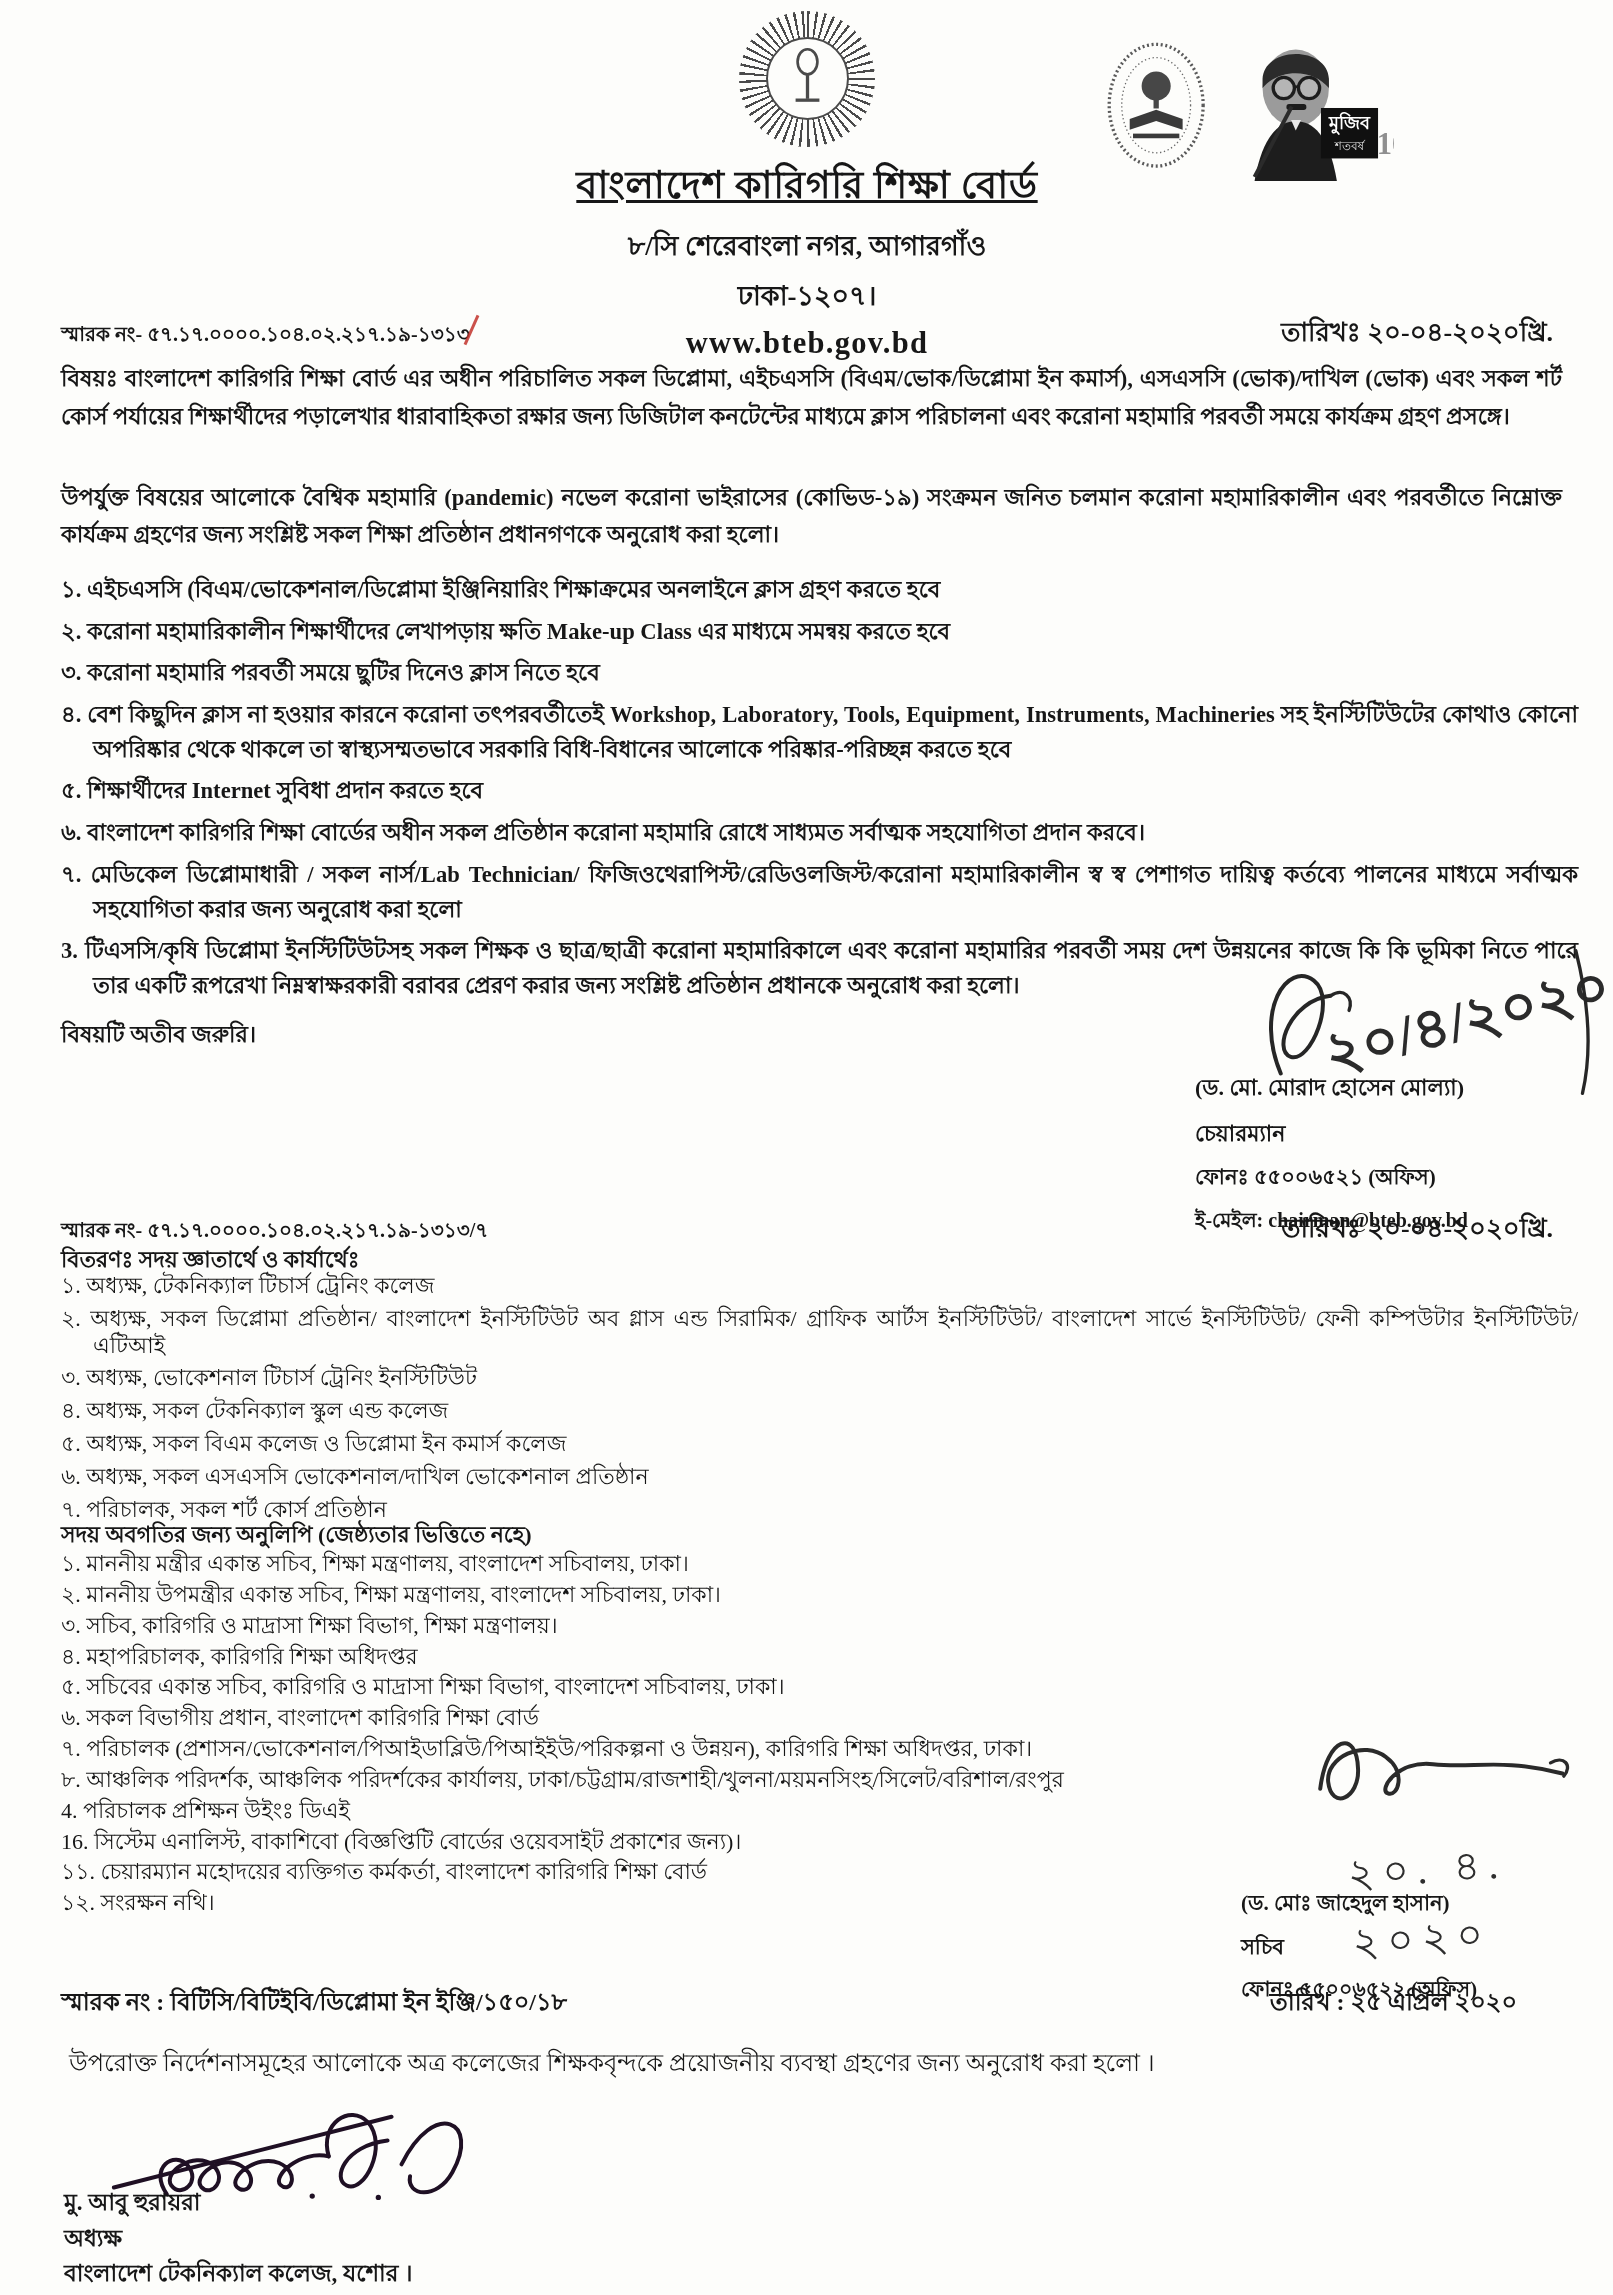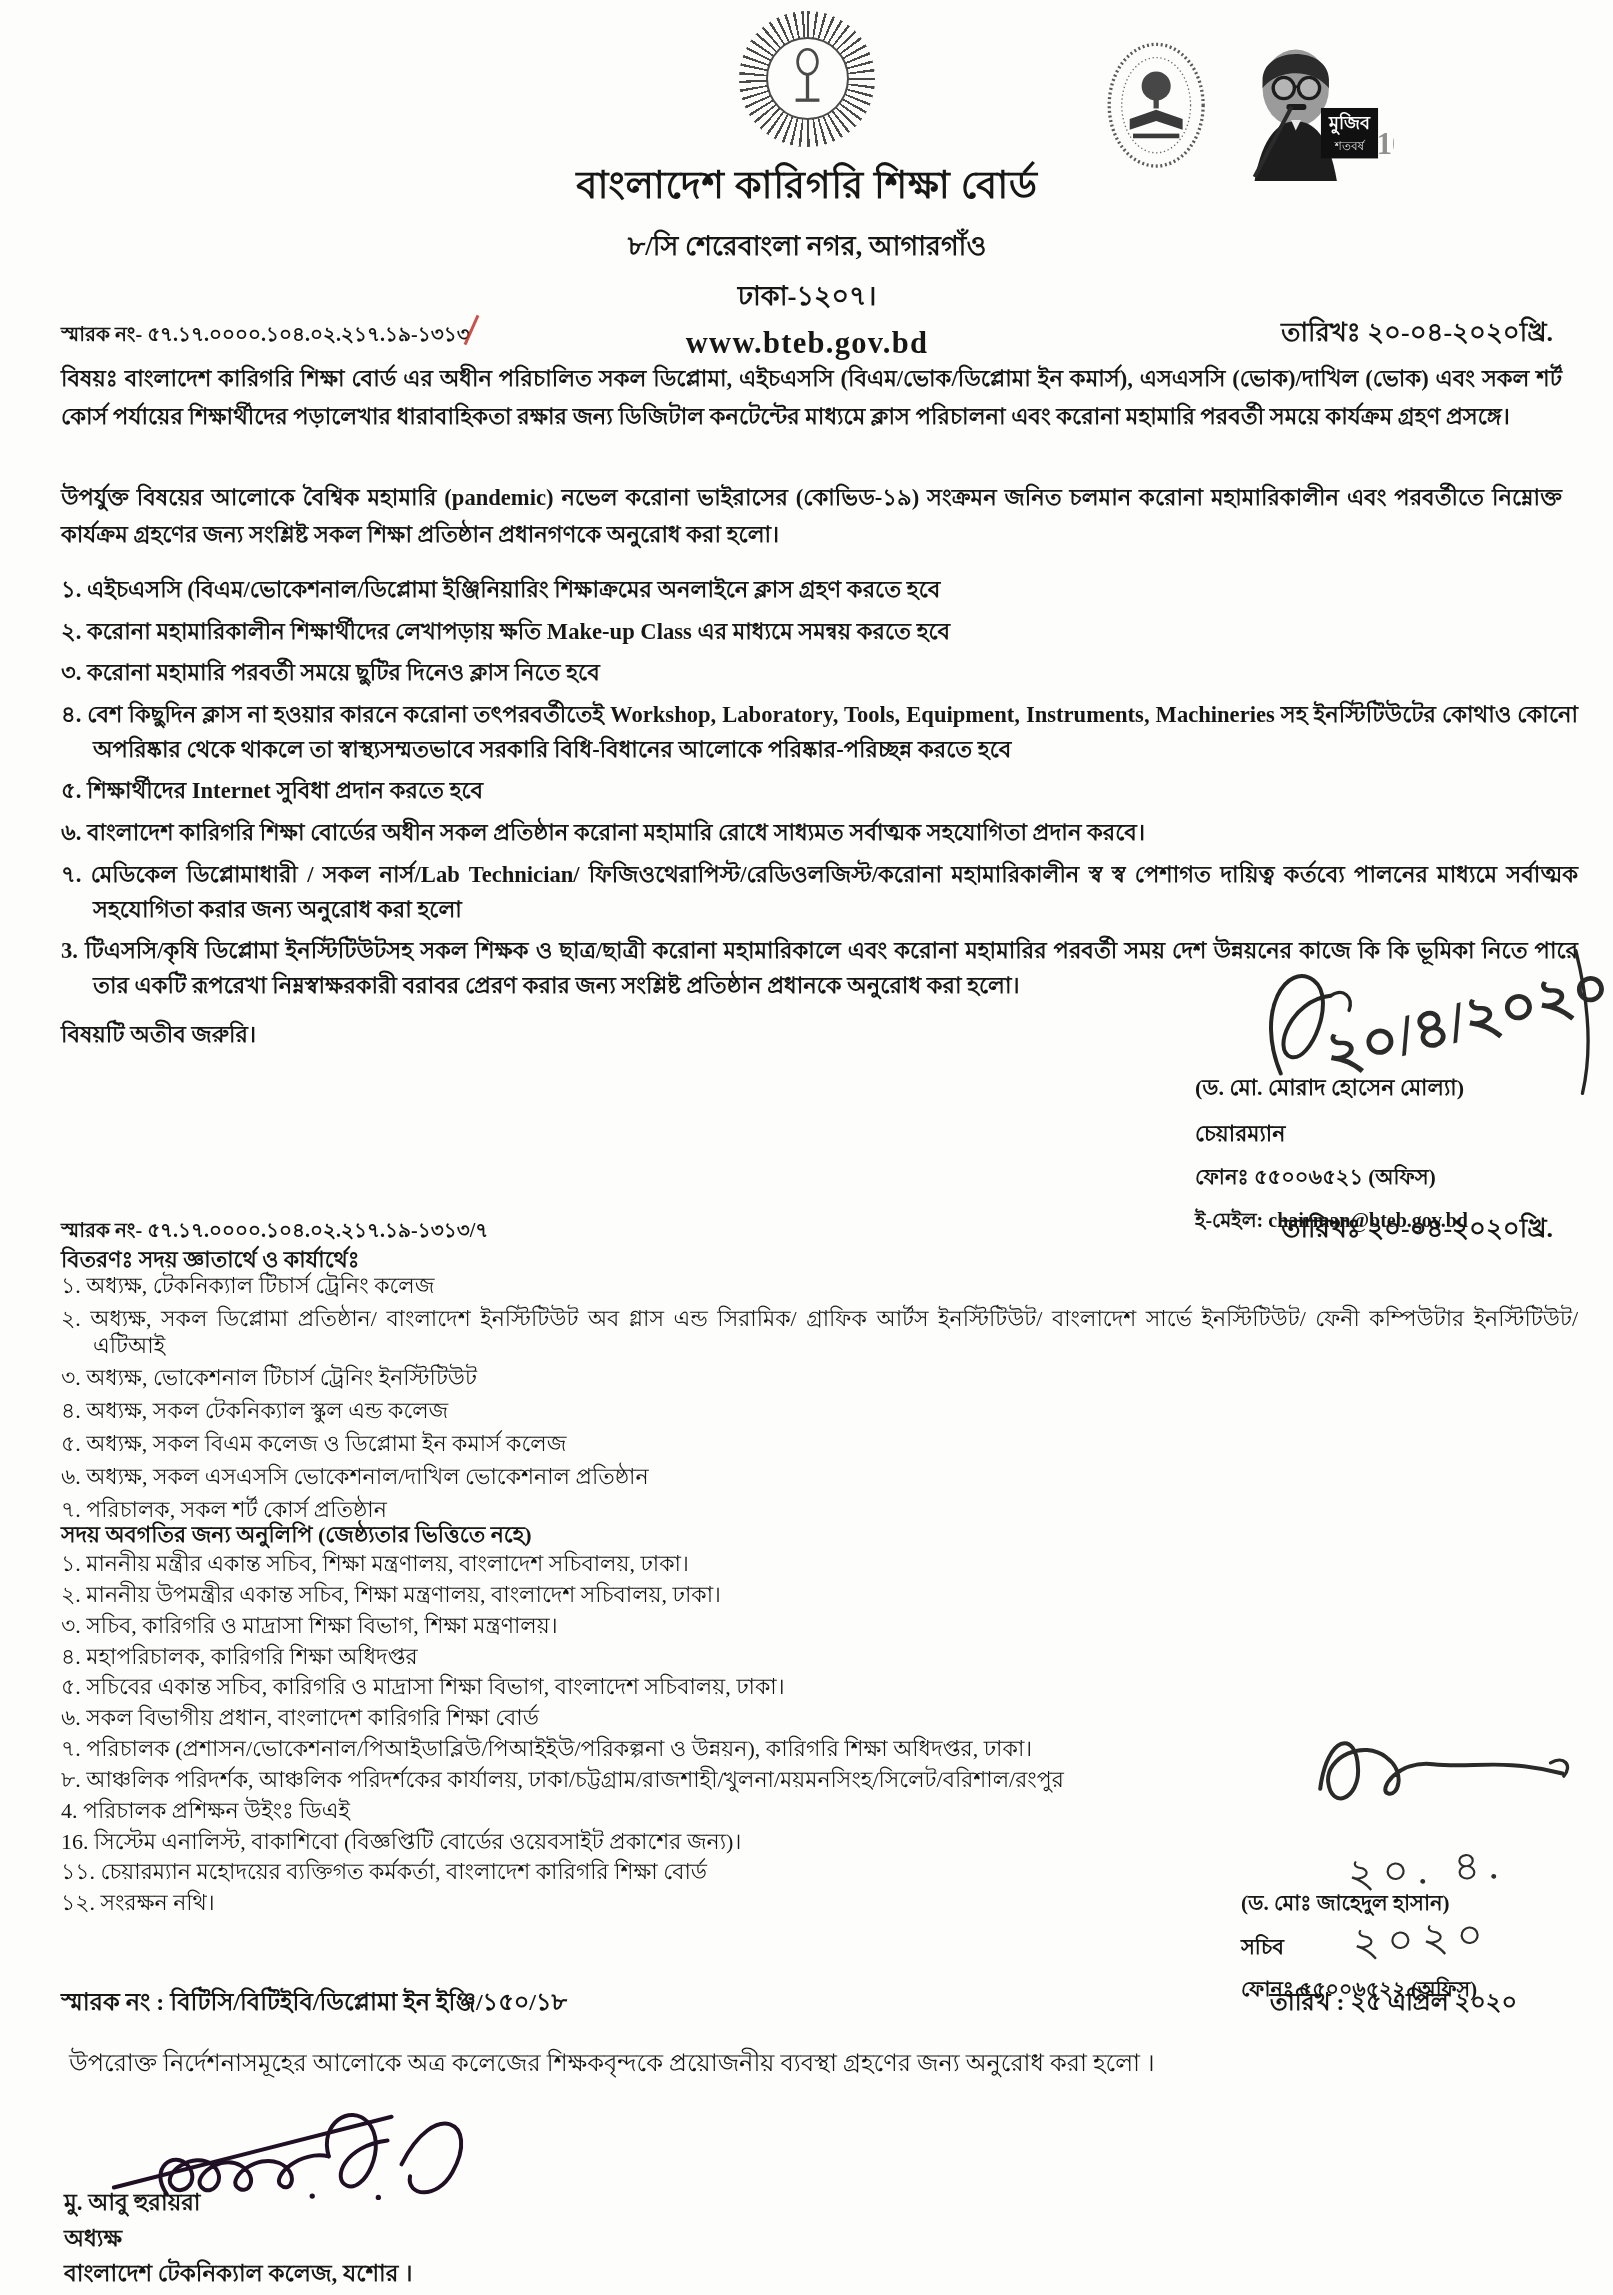--- a/index.html
+++ b/index.html
@@ -56,21 +56,21 @@
   <div class="abs center-col" style="top:10.6px;left:50%;transform:translateX(-50%);width:796px;">
     <div class="seal">
       <div class="seal-inner">
         <svg width="41" height="64" viewBox="0 0 62 96">
           <ellipse cx="31" cy="22" rx="15" ry="19" fill="none" stroke="#4a4a4a" stroke-width="4"></ellipse>
           <line x1="31" y1="42" x2="31" y2="78" stroke="#4a4a4a" stroke-width="5"></line>
           <line x1="13" y1="80" x2="49" y2="80" stroke="#4a4a4a" stroke-width="5"></line>
         </svg>
       </div>
     </div>
-    <div class="org-title" style="margin-top:8px;">বাংলাদেশ কারিগরি শিক্ষা বোর্ড</div>
+    <div class="org-title" style="margin-top:8px;text-decoration:underline;">বাংলাদেশ কারিগরি শিক্ষা বোর্ড</div>
     <div class="addr" style="margin-top:6.6px;">৮/সি শেরেবাংলা নগর, আগারগাঁও</div>
     <div class="addr" style="margin-top:5.3px;">ঢাকা-১২০৭।</div>
     <div class="website" style="margin-top:5.3px;">www.bteb.gov.bd</div>
   </div>
 
   <div class="abs" style="top:41px;left:1105px;">
     <svg width="103" height="129" viewBox="0 0 155 195">
       <ellipse cx="77" cy="97" rx="71" ry="92" fill="none" stroke="#5a5a5a" stroke-width="5" stroke-dasharray="3 4"></ellipse>
       <ellipse cx="77" cy="97" rx="52" ry="72" fill="none" stroke="#6a6a6a" stroke-width="2" stroke-dasharray="2 4"></ellipse>
       <circle cx="77" cy="68" r="22" fill="#474747"></circle>

